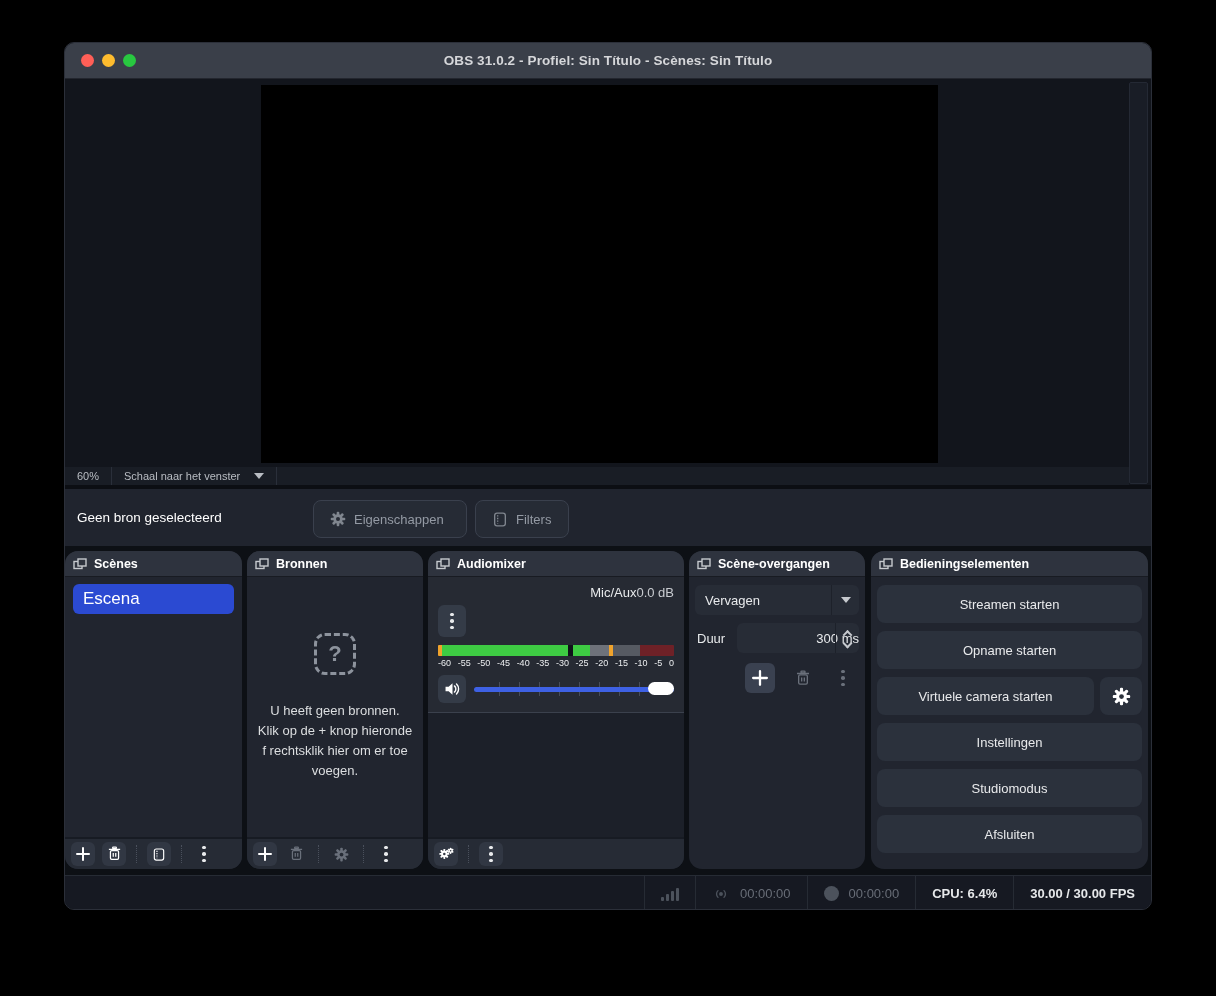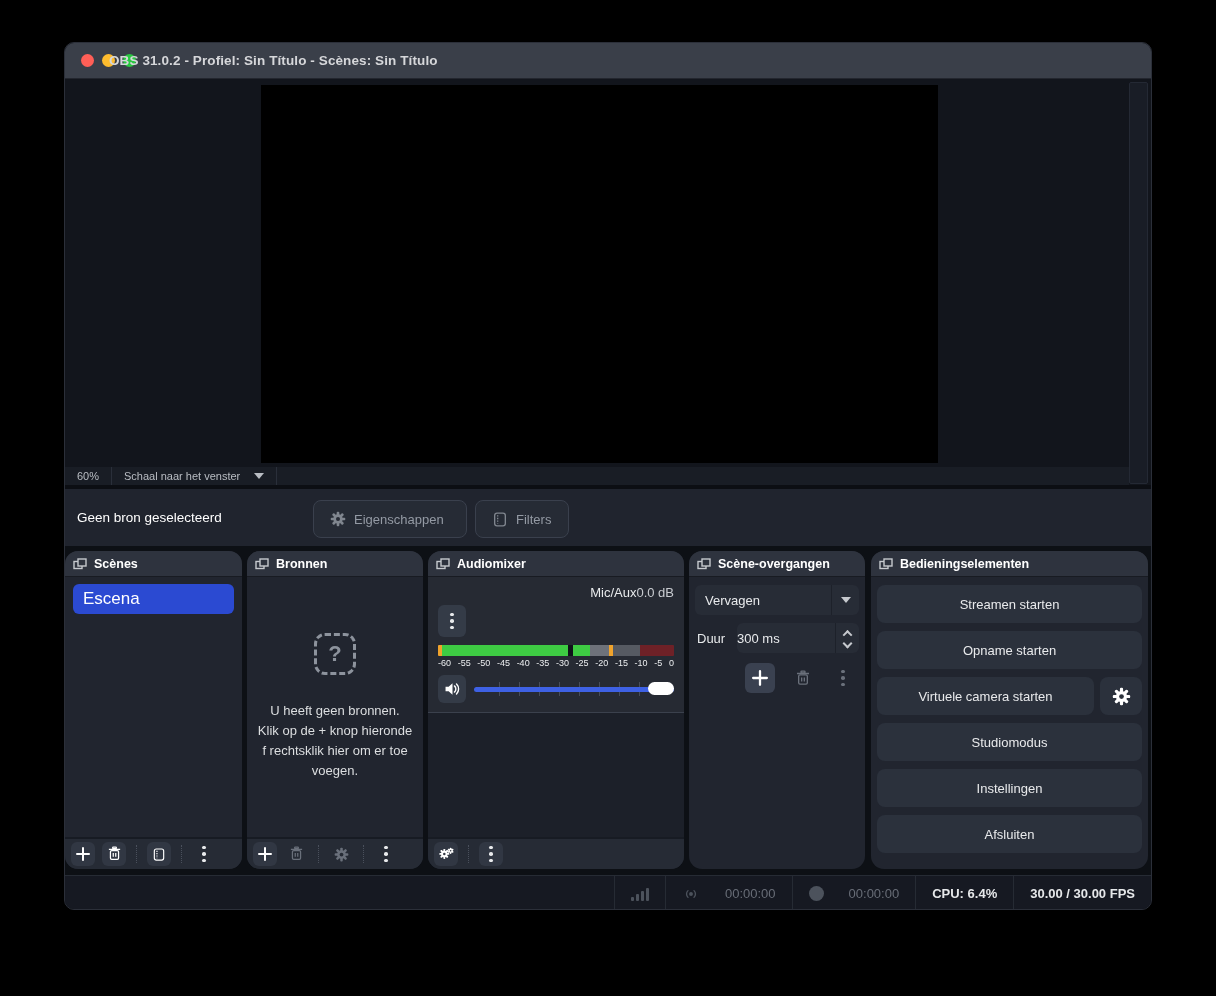--- a/index.html
+++ b/index.html
@@ -7,22 +7,22 @@
 
   .window { position:absolute; left:64px; top:42px; width:1088px; height:868px;
     background:#12151c; border-radius:10px; border:1px solid #2b2f39;
     box-shadow:0 18px 50px rgba(0,0,0,.65); overflow:hidden; }
 
   
   .titlebar { position:absolute; left:0; top:0; width:100%; height:36px; background:#3a3f49;
     border-bottom:1px solid #23262e; display:flex; align-items:center; }
   .traffic { display:flex; gap:8px; margin-left:16px; }
   .light { width:13px; height:13px; border-radius:50%; }
-  .title-text { position:absolute; left:0; right:0; color:#d6d7da;
-    font-size:13.5px; font-weight:700; letter-spacing:.1px;margin-left:44px; }
+  .title-text { position:absolute; left:0; right:0; text-align:center; color:#d6d7da;
+    font-size:13.5px; font-weight:700; letter-spacing:.1px; }
 
   
   .preview { position:absolute; left:0; top:37px; width:100%; height:387px; background:#12151c; }
   .canvas { position:absolute; left:196px; top:5px; width:677px; height:378px; background:#000; }
   .scrollstrip { position:absolute; left:1064px; top:2px; width:19px; height:402px;
     background:#191d26; border:1px solid #242934; border-radius:2px; }
 
   
   .zoomrow { position:absolute; left:0; top:424px; width:1064px; height:18px; background:#191d25;
     display:flex; align-items:stretch; font-size:11px; color:#b9bdc3; }
@@ -103,21 +103,21 @@
   .t-select { height:30px; background:#272c36; border-radius:6px; display:flex; align-items:center;
     color:#e8eaec; font-size:13px; position:relative; margin-bottom:8px; }
   .t-select .sel-label { padding-left:10px; }
   .sel-caret { position:absolute; right:0; top:0; width:28px; height:100%; border-left:1px solid #1d212a;
     display:flex; align-items:center; justify-content:center; }
   .sel-caret i { width:0; height:0; border-left:5px solid transparent; border-right:5px solid transparent;
     border-top:6px solid #c6c9ce; }
   .t-durrow { display:flex; align-items:center; }
   .t-durlabel { width:42px; color:#e8eaec; font-size:13px; padding-left:2px; }
   .spinbox { flex:1; height:30px; background:#272c36; border-radius:6px; position:relative;
-    display:flex; align-items:center; justify-content:flex-start; color:#e8eaec; font-size:13px; }
+    display:flex; align-items:center; justify-content:flex-end; color:#e8eaec; font-size:13px; }
   .spin-arrows { position:absolute; right:0; top:0; width:24px; height:100%; border-left:1px solid #1d212a;
     display:flex; flex-direction:column; align-items:center; justify-content:center; gap:3px; }
   .chev { width:7px; height:7px; border-right:2px solid #c6c9ce; border-bottom:2px solid #c6c9ce; }
   .chev.up { transform:rotate(-135deg) translate(-1px,-1px); }
   .chev.down { transform:rotate(45deg); }
   .t-btnrow { display:flex; align-items:center; gap:16px; margin-top:10px; padding-left:50px; }
   .t-plus { width:30px; height:30px; border-radius:6px; background:#3a4150; display:flex;
     align-items:center; justify-content:center; }
 
   
@@ -126,21 +126,21 @@
     justify-content:center; color:#e9eaec; font-size:13px; }
   .ctl-row { display:flex; gap:6px; }
   .ctl-row .ctl-btn.main { flex:1; }
   .ctl-gear { width:42px; height:38px; background:#2b313c; border-radius:8px; display:flex;
     align-items:center; justify-content:center; }
 
   
   .statusbar { position:absolute; left:0; top:832px; width:100%; height:36px; background:#161922;
     border-top:1px solid #262b34; border-radius:0 0 10px 10px; display:flex; justify-content:flex-end;
     align-items:stretch; }
-  .sb-item { display:flex; align-items:center; gap:25px; padding:0 16px; border-left:1px solid #262b34;
+  .sb-item { display:flex; align-items:center; gap:10px; padding:0 16px; border-left:1px solid #262b34;
     font-size:13px; color:#686d77; }
   .sb-item.bright { color:#e6e8ea; font-weight:600; }
   .sigbars { display:flex; align-items:flex-end; gap:2px; height:14px; }
   .sigbars i { width:3px; background:#4c525c; border-radius:1px; }
   .reccircle { width:15px; height:15px; border-radius:50%; background:#4c525c; }
 
   svg { display:block; }
 </style>
 </head>
 <body>
@@ -455,22 +455,22 @@
                 <rect x="10" y="1" width="4" height="22" rx="1.5"></rect>
                 <rect x="10" y="1" width="4" height="22" rx="1.5" transform="rotate(45 12 12)"></rect>
                 <rect x="10" y="1" width="4" height="22" rx="1.5" transform="rotate(90 12 12)"></rect>
                 <rect x="10" y="1" width="4" height="22" rx="1.5" transform="rotate(135 12 12)"></rect>
                 <circle cx="12" cy="12" r="7"></circle>
                 <circle cx="12" cy="12" r="3" fill="#2b313c"></circle>
               </g>
             </svg>
           </div>
         </div>
+        <div class="ctl-btn">Instellingen</div>
         <div class="ctl-btn">Studiomodus</div>
-        <div class="ctl-btn">Instellingen</div>
         <div class="ctl-btn">Afsluiten</div>
       </div>
     </div>
   </div>
 
   <div class="statusbar">
     <div class="sb-item">
       <span class="sigbars">
         <i style="height:4px"></i>
           <i style="height:7px"></i>

